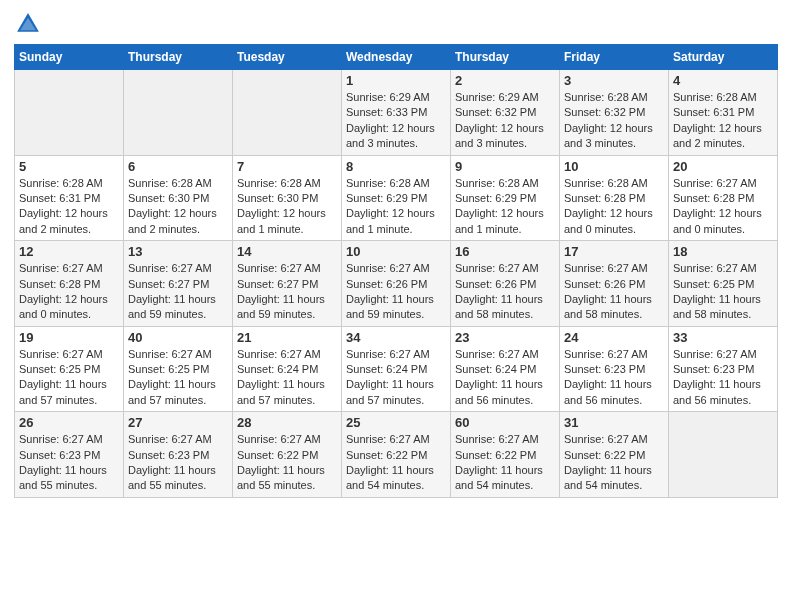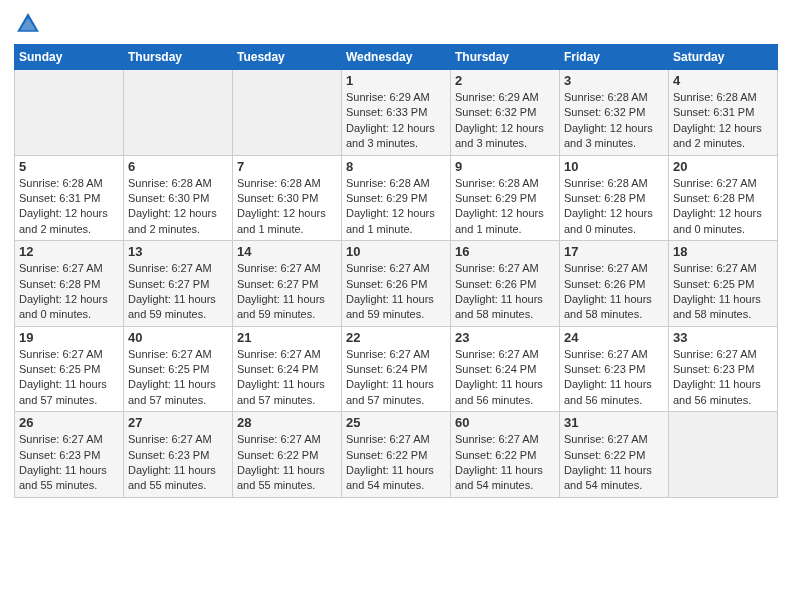--- a/index.html
+++ b/index.html
@@ -279,21 +279,21 @@
 and 57 minutes.</div>
           </td>
           <td>
             <span class="day-number">21</span>
             <div class="day-info" style="white-space: pre-line;">Sunrise: 6:27 AM
 Sunset: 6:24 PM
 Daylight: 11 hours
 and 57 minutes.</div>
           </td>
           <td>
-            <span class="day-number">22</span>
+            <span class="day-number">34</span>
             <div class="day-info" style="white-space: pre-line;">Sunrise: 6:27 AM
 Sunset: 6:24 PM
 Daylight: 11 hours
 and 57 minutes.</div>
           </td>
           <td>
             <span class="day-number">23</span>
             <div class="day-info" style="white-space: pre-line;">Sunrise: 6:27 AM
 Sunset: 6:24 PM
 Daylight: 11 hours

